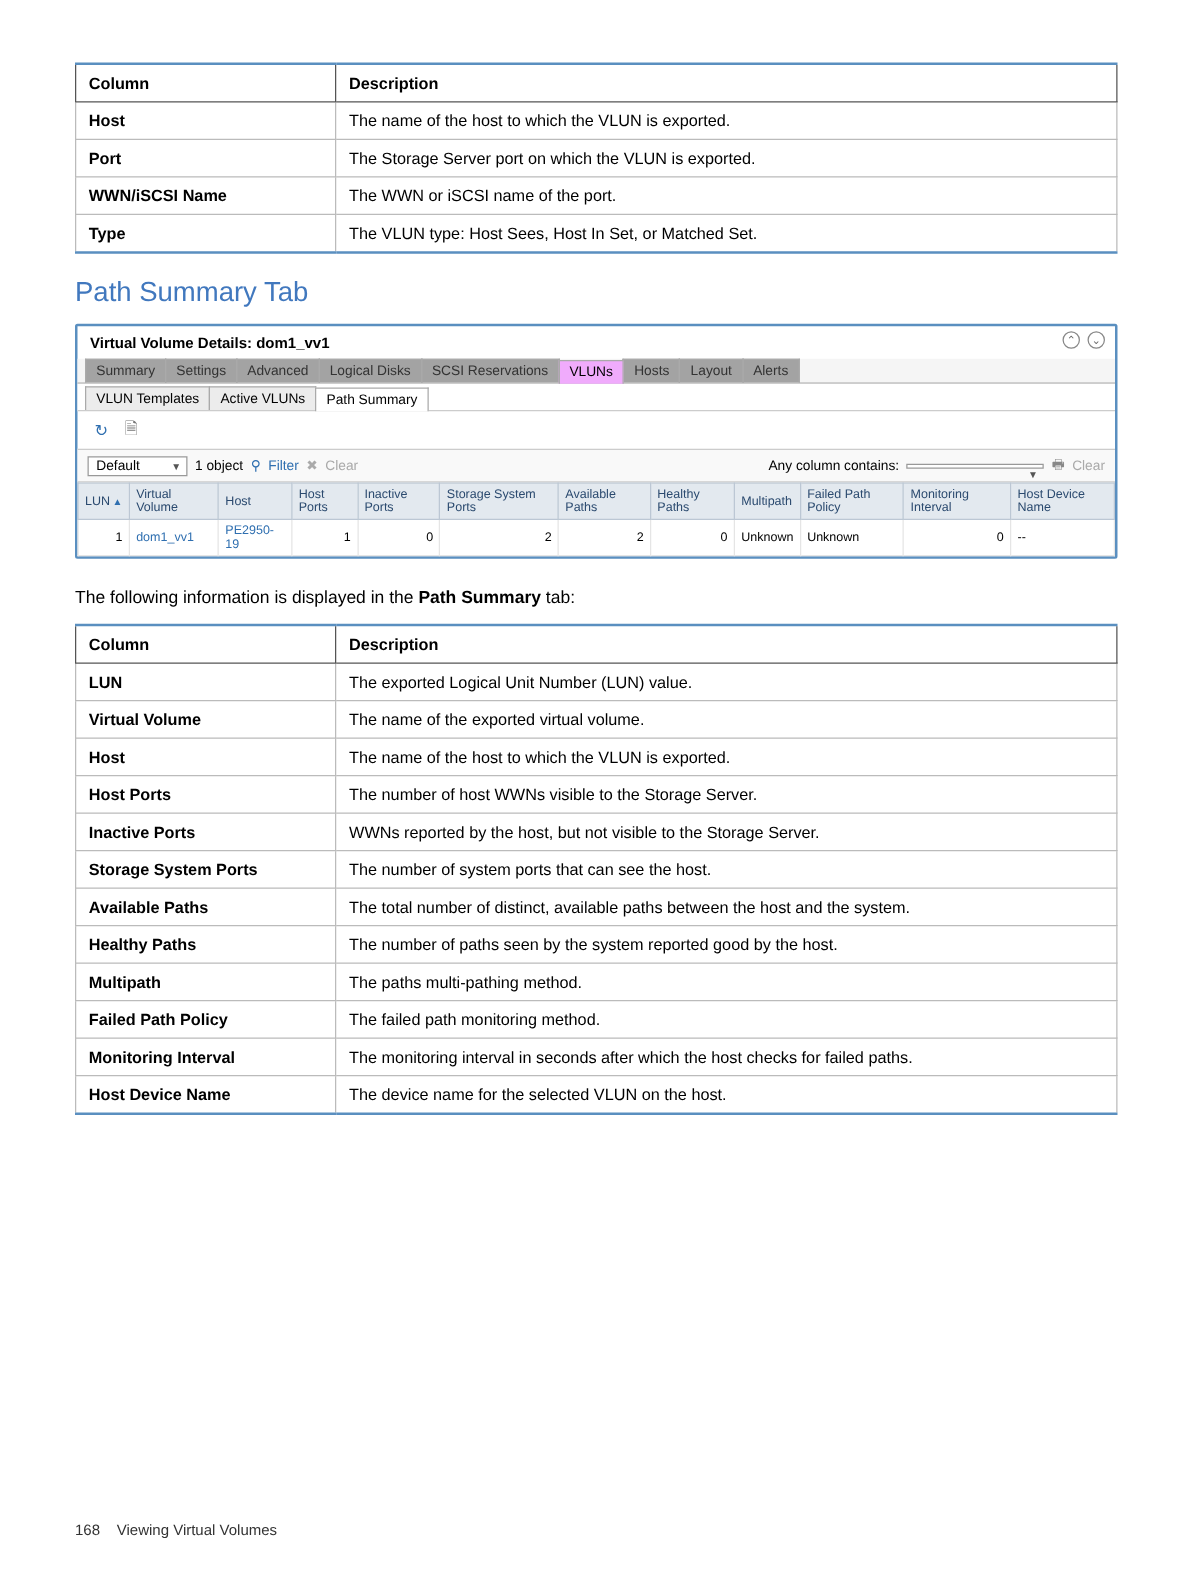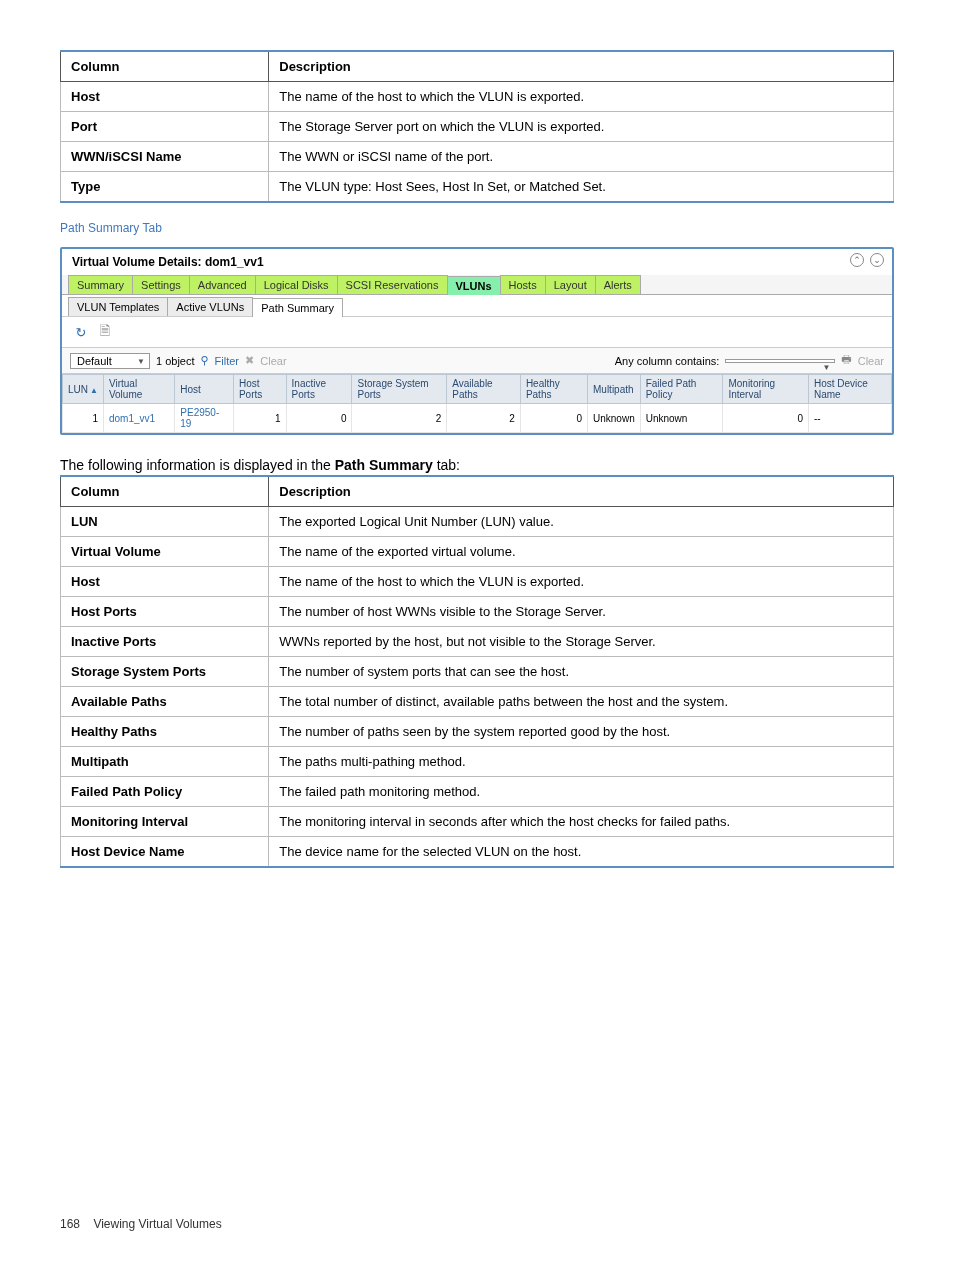--- a/index.html
+++ b/index.html
@@ -31,21 +31,21 @@
     }
     table.descr td:first-child {
       font-weight: bold;
       width: 25%;
     }
     table.descr tr:last-child td {
       border-bottom: 2px solid #5a8fc0;
     }
     h2.section {
       color: #4178be;
-      font-size: 12px;
+      font-size: 22px;
       font-weight: normal;
       margin: 10px 0 12px 0;
     }
     .panel {
       border: 2px solid #5a8fc0;
       border-radius: 2px;
       background: #fff;
       margin-bottom: 22px;
       font-size: 11px;
       position: relative;
@@ -78,29 +78,28 @@
       display: flex;
       padding: 0 6px;
       border-bottom: 1px solid #aaa;
       background: #f5f5f5;
     }
     .tabrow .tab {
       padding: 3px 8px;
       border: 1px solid #aaa;
       border-bottom: none;
       margin-right: -1px;
-      background: #bef264;
+      background: #a3a3a3;
       color: #333;
     }
     .tabrow .tab.active {
-      background: #86efac;
+      background: #f0abfc;
       position: relative;
       top: 1px;
       color: #000;
-      font-weight: bold;
     }
     .subtabrow {
       display: flex;
       padding: 2px 6px 0 6px;
       border-bottom: 1px solid #ccc;
       background: #fff;
     }
     .subtabrow .tab {
       padding: 3px 8px;
       border: 1px solid #aaa;
@@ -177,21 +176,21 @@
       color: #2b4a6f;
     }
     table.grid td {
       padding: 3px 5px;
       border: 1px solid #e5e5e5;
     }
     table.grid td.link { color: #2f6fb0; }
     .sort-arrow { font-size: 8px; color: #2f6fb0; margin-left: 2px; }
     .lead {
       font-size: 14px;
-      margin: 16px 0 2px 0;
+      margin: 16px 0 14px 0;
     }
     .footer {
       position: absolute;
       bottom: 40px;
       left: 60px;
       font-size: 12px;
       color: #333;
     }
   </style>
 </head>

